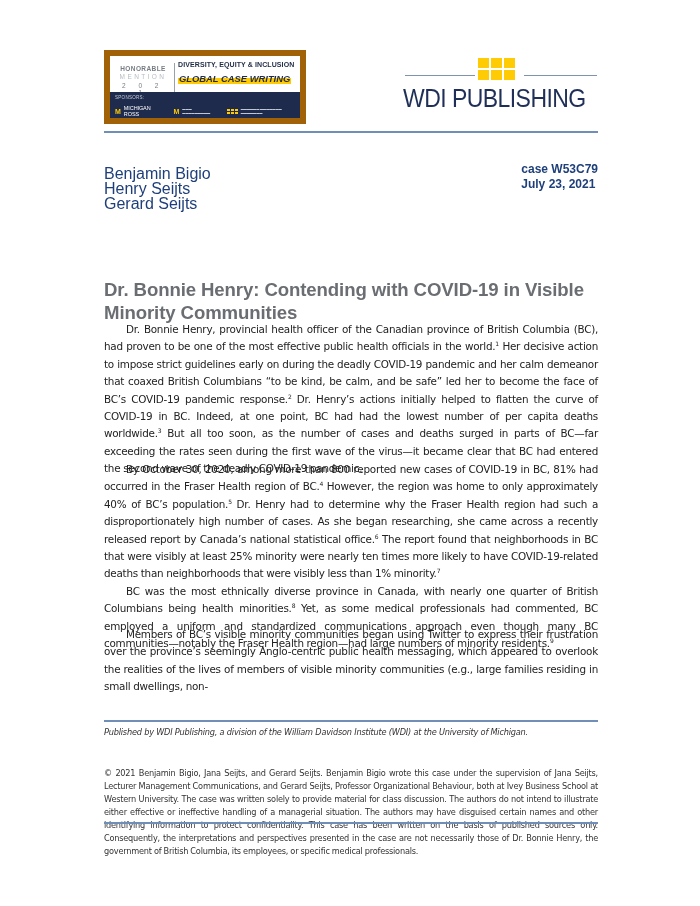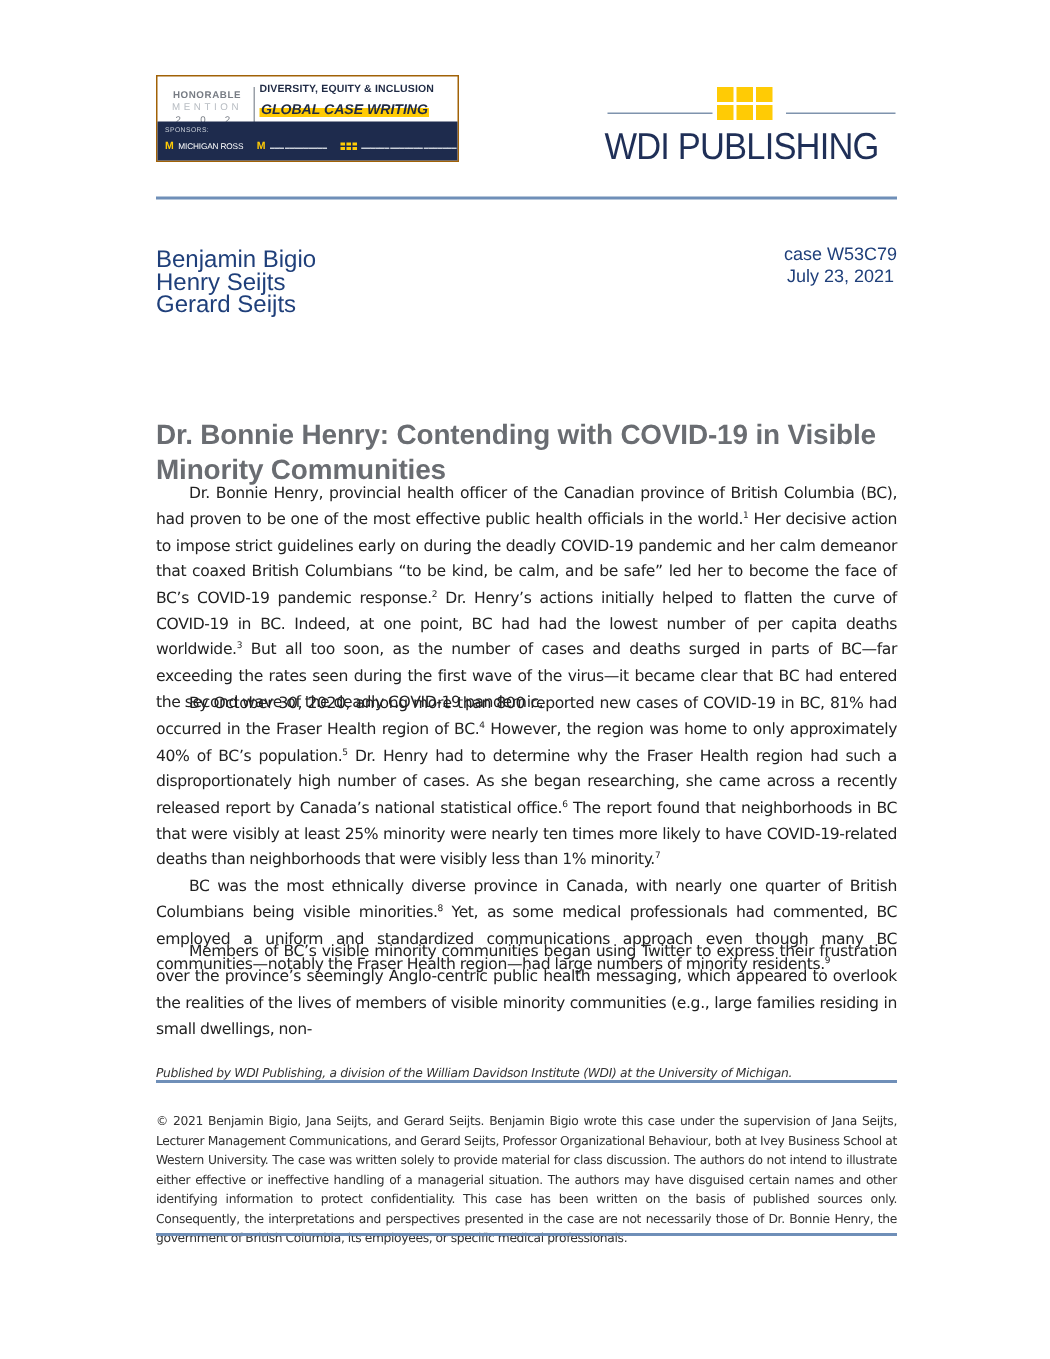--- a/index.html
+++ b/index.html
@@ -1,19 +1,19 @@
 <!DOCTYPE html>
 <html><head>
   <meta charset="utf-8">
   <style>
     html, body { margin: 0; padding: 0; background: #ffffff; }
     body { width: 700px; height: 906px; position: relative; overflow: hidden; font-family: "DejaVu Sans", sans-serif; }
 
     
-    .badge { position: absolute; left: 104px; top: 50px; width: 202px; height: 58px; border: 1px solid #a16207; box-sizing: border-box; background: #fff; }
+    .badge { position: absolute; left: 104px; top: 50px; width: 202px; height: 74px; border: 6px solid #a16207; box-sizing: border-box; background: #fff; }
     .badge-top { position: absolute; left: 0; top: 0; width: 100%; height: 48px; }
     .badge-left { position: absolute; left: 4px; top: 9px; width: 58px; text-align: center; font-family: "Liberation Sans", sans-serif; color: #8a8f96; }
     .badge-left .hm1 { font-size: 6.5px; font-weight: bold; letter-spacing: 0.4px; color: #777c84; }
     .badge-left .hm2 { font-size: 6.5px; letter-spacing: 2.4px; color: #b7bcc2; margin-top: 1px; }
     .badge-left .hm3 { font-size: 6.5px; letter-spacing: 5.5px; color: #777c84; margin-top: 2px; }
     .badge-sep { position: absolute; left: 64px; top: 7px; width: 1px; height: 34px; background: #9aa0a8; }
     .badge-right { position: absolute; left: 68px; top: 5px; width: 132px; font-family: "Liberation Sans", sans-serif; }
     .badge-right .dei { font-size: 7px; font-weight: bold; color: #1f2a44; letter-spacing: 0.1px; }
     .badge-right .gcw { display: inline-block; font-size: 9.4px; font-weight: bold; font-style: italic; color: #1f2a44; background: linear-gradient(to bottom, transparent 45%, #ffcb05 45%); padding: 0 1px; margin-top: 1px; line-height: 11px; }
     .badge-bottom { position: absolute; left: 0; bottom: 0; width: 100%; height: 26px; background: #1e2b4d; }
@@ -31,32 +31,32 @@
     .wdi-grid { position: absolute; left: 77px; top: 0; display: grid; grid-template-columns: repeat(3, 11px); grid-gap: 2px; }
     .wdi-grid span { width: 11px; height: 10px; background: #ffcb05; display: block; }
     .wdi-line-l { position: absolute; left: 4px; top: 17px; width: 70px; height: 1px; background: #7f93ad; }
     .wdi-line-r { position: absolute; left: 123px; top: 17px; width: 73px; height: 1px; background: #7f93ad; }
     .wdi-text { position: absolute; left: 2px; top: 26px; font-family: "Liberation Sans", sans-serif; font-size: 25px; color: #1f2f57; letter-spacing: -0.6px; line-height: 28px; transform: scaleX(0.92); transform-origin: left top; white-space: nowrap; }
 
     .rule { position: absolute; left: 104px; width: 494px; height: 2px; background: #6f8fb8; }
 
     
     .authors { position: absolute; left: 104px; top: 166px; font-family: "Liberation Sans", sans-serif; font-size: 16px; line-height: 15px; color: #1f3f7a; }
-    .meta { position: absolute; right: 102px; top: 162px; text-align: center; font-family: "Liberation Sans", sans-serif; font-size: 12px; font-weight: normal; line-height: 15px; color: #1f3f7a; }
+    .meta { position: absolute; right: 102px; top: 162px; text-align: left; font-family: "Liberation Sans", sans-serif; font-size: 12px; font-weight: bold; line-height: 15px; color: #1f3f7a; }
 
     
     .title { position: absolute; left: 104px; top: 234px; width: 500px; font-family: "Liberation Sans", sans-serif; font-size: 18.6px; font-weight: bold; line-height: 23px; color: #6a6d72; letter-spacing: -0.1px; margin-top: 44px; }
 
     
     .body { position: absolute; left: 104px; width: 494px; font-family: "DejaVu Sans", sans-serif; font-size: 10.4px; line-height: 17.4px; color: #222222; text-align: justify; text-indent: 22px; letter-spacing: -0.25px; word-spacing: -0.2px; }
     .body sup { font-size: 6px; vertical-align: 4px; line-height: 0; }
 
     
-    .footer-pub { position: absolute; left: 104px; top: 709px; width: 494px; font-family: "DejaVu Sans", sans-serif; font-style: italic; font-size: 8.2px; line-height: 12px; color: #333333; letter-spacing: -0.2px; }
-    .footer-copy { position: absolute; left: 104px; top: 741px; width: 494px; font-family: "DejaVu Sans", sans-serif; font-size: 8.2px; line-height: 13px; color: #333333; text-align: justify; letter-spacing: -0.22px; word-spacing: -0.2px; }
+    .footer-pub { position: absolute; left: 104px; top: 726px; width: 494px; font-family: "DejaVu Sans", sans-serif; font-style: italic; font-size: 8.2px; line-height: 12px; color: #333333; letter-spacing: -0.2px; }
+    .footer-copy { position: absolute; left: 104px; top: 767px; width: 494px; font-family: "DejaVu Sans", sans-serif; font-size: 8.2px; line-height: 13px; color: #333333; text-align: justify; letter-spacing: -0.22px; word-spacing: -0.2px; }
   </style>
 </head>
 <body>
 
 <div class="badge">
   <div class="badge-top">
     <div class="badge-left">
       <div class="hm1">HONORABLE</div>
       <div class="hm2">MENTION</div>
       <div class="hm3">2 0 2 1</div>
@@ -125,21 +125,21 @@
 
 <div class="body" style="top:321px;">
   <span>Dr. Bonnie Henry, provincial health officer of the Canadian province of British Columbia (BC), had proven to be one of the most effective public health officials in the world.</span><sup>1</sup><span> Her decisive action to impose strict guidelines early on during the deadly COVID-19 pandemic and her calm demeanor that coaxed British Columbians “to be kind, be calm, and be safe” led her to become the face of BC’s COVID-19 pandemic response.</span><sup>2</sup><span> Dr. Henry’s actions initially helped to flatten the curve of COVID-19 in BC. Indeed, at one point, BC had had the lowest number of per capita deaths worldwide.</span><sup>3</sup><span> But all too soon, as the number of cases and deaths surged in parts of BC—far exceeding the rates seen during the first wave of the virus—it became clear that BC had entered the second wave of the deadly COVID-19 pandemic.</span>
 </div>
 
 <div class="body" style="top:461px;">
   <span>By October 30, 2020, among more than 800 reported new cases of COVID-19 in BC, 81% had occurred in the Fraser Health region of BC.</span><sup>4</sup><span> However, the region was home to only approximately 40% of BC’s population.</span><sup>5</sup><span> Dr. Henry had to determine why the Fraser Health region had such a disproportionately high number of cases. As she began researching, she came across a recently released report by Canada’s national statistical office.</span><sup>6</sup><span> The report found that neighborhoods in BC that were visibly at least 25% minority were nearly ten times more likely to have COVID-19-related deaths than neighborhoods that were visibly less than 1% minority.</span><sup>7</sup>
 </div>
 
 <div class="body" style="top:583px;">
-  <span>BC was the most ethnically diverse province in Canada, with nearly one quarter of British Columbians being visible minorities.</span><sup>8</sup><span> Yet, as some medical professionals had commented, BC employed a uniform and standardized communications approach even though many BC communities—notably the Fraser Health region—had large numbers of minority residents.</span><sup>9</sup>
+  <span>BC was the most ethnically diverse province in Canada, with nearly one quarter of British Columbians being health minorities.</span><sup>8</sup><span> Yet, as some medical professionals had commented, BC employed a uniform and standardized communications approach even though many BC communities—notably the Fraser Health region—had large numbers of minority residents.</span><sup>9</sup>
 </div>
 
 <div class="body" style="top:626px;">
   <span>Members of BC’s visible minority communities began using Twitter to express their frustration over the province’s seemingly Anglo-centric public health messaging, which appeared to overlook the realities of the lives of members of visible minority communities (e.g., large families residing in small dwellings, non-</span>
 </div>
 
 <div class="rule" style="top:720px; height:1.5px;"></div>
 <div class="footer-pub">Published by WDI Publishing, a division of the William Davidson Institute (WDI) at the University of Michigan.</div>
 <div class="footer-copy">© 2021 Benjamin Bigio, Jana Seijts, and Gerard Seijts. Benjamin Bigio wrote this case under the supervision of Jana Seijts, Lecturer Management Communications, and Gerard Seijts, Professor Organizational Behaviour, both at Ivey Business School at Western University. The case was written solely to provide material for class discussion. The authors do not intend to illustrate either effective or ineffective handling of a managerial situation. The authors may have disguised certain names and other identifying information to protect confidentiality. This case has been written on the basis of published sources only. Consequently, the interpretations and perspectives presented in the case are not necessarily those of Dr. Bonnie Henry, the government of British Columbia, its employees, or specific medical professionals.</div>
 <div class="rule" style="top:822px; height:1.5px;"></div>

